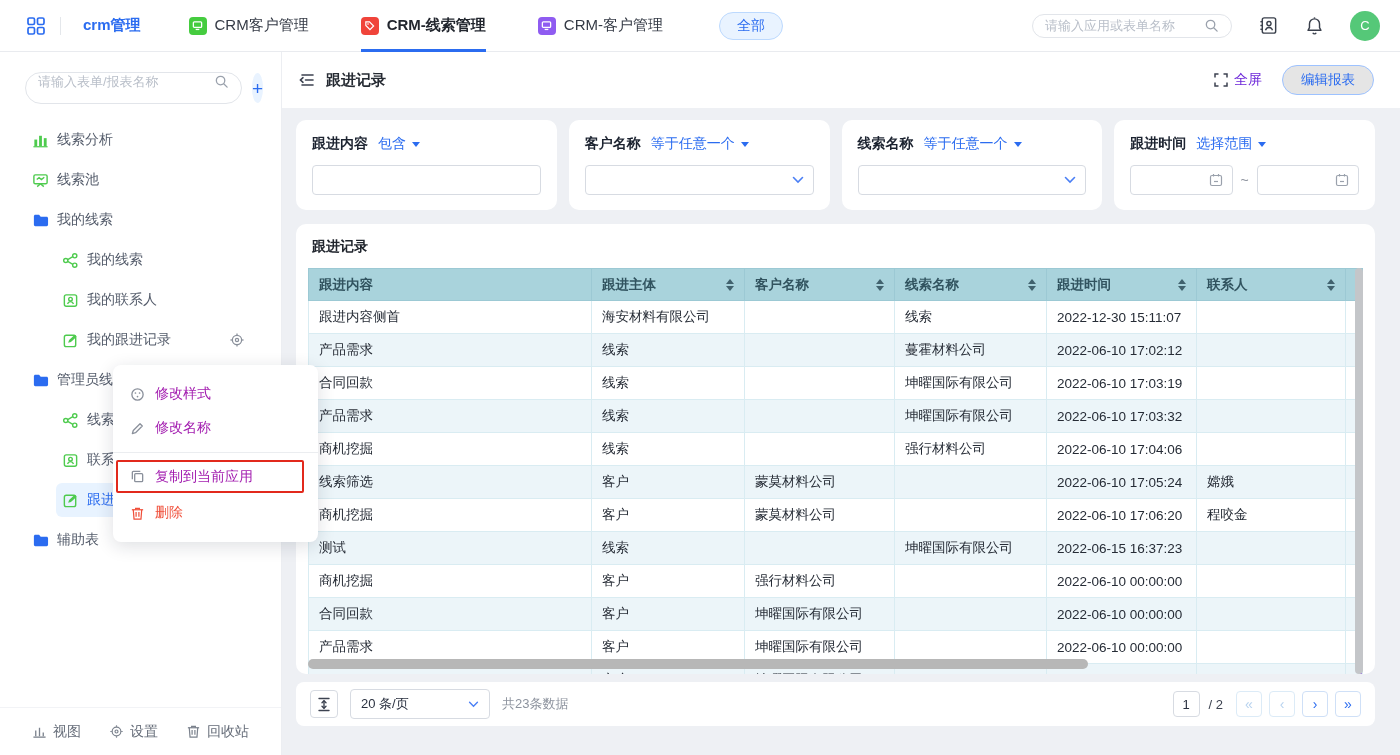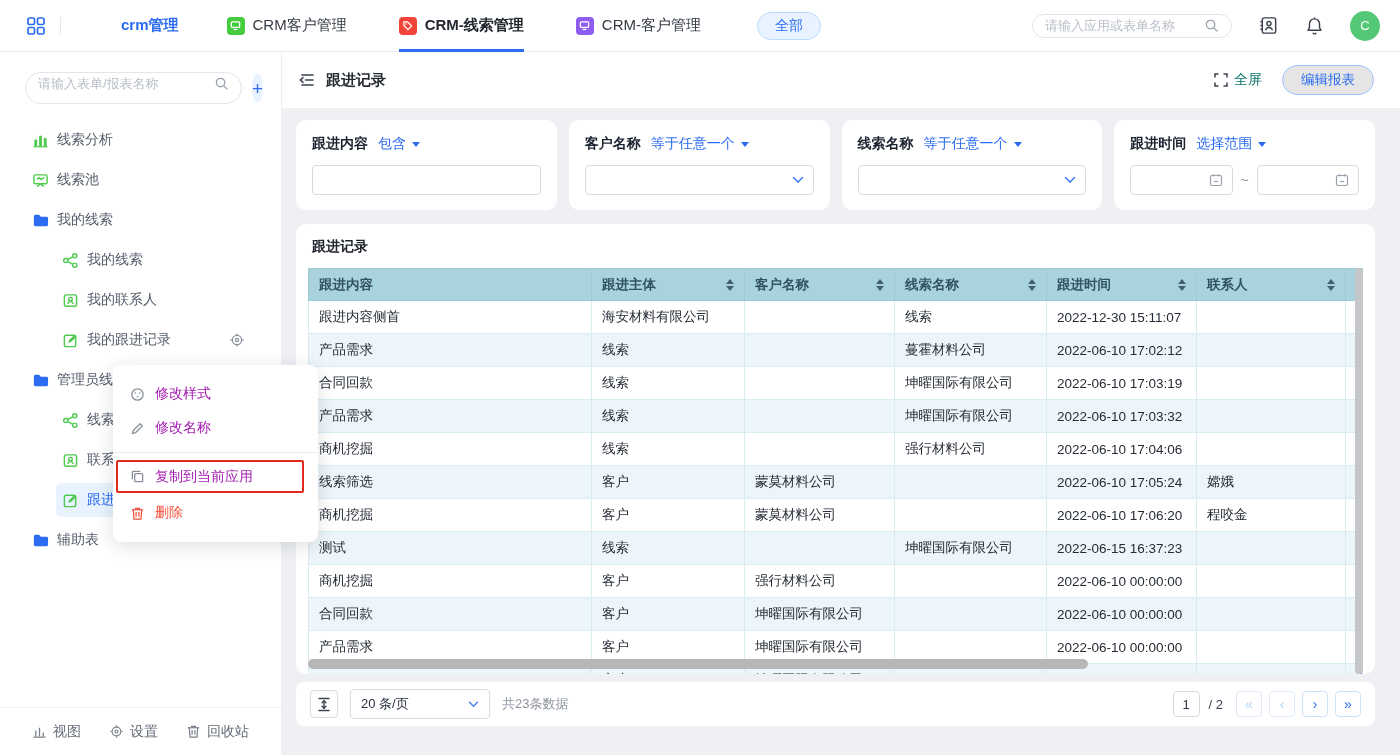--- a/index.html
+++ b/index.html
@@ -3,59 +3,59 @@
 <meta charset="utf-8">
 <style>
   * { margin:0; padding:0; box-sizing:border-box; }
   html,body { width:1400px; height:755px; overflow:hidden; }
   body { font-family:"Liberation Sans","DejaVu Sans",sans-serif; background:#eef0f4; color:#262c36; font-size:14px; position:relative; }
   .ic { display:inline-flex; align-items:center; justify-content:center; flex:0 0 auto; }
 
   
   .topbar { height:52px; background:#fff; border-bottom:1px solid #e9ebef; display:flex; align-items:center; padding:0 20px 0 26px; }
   .tb-divider { width:1px; height:18px; background:#e4e7eb; margin:0 22px 0 14px; }
-  .brand { color:#2b6cf0; font-size:15px; font-weight:700; margin-right:48px; cursor:pointer;margin-left:38px; }
+  .brand { color:#2b6cf0; font-size:15px; font-weight:700; margin-right:48px; cursor:pointer; }
   .tabs { display:flex; height:52px; gap:52px; }
   .tab { display:flex; align-items:center; gap:8px; font-size:15px; color:#343a45; cursor:pointer; height:52px; }
   .tab.active { font-weight:700; color:#22262e; border-bottom:3px solid #2b6cf0; padding-top:3px; }
   .tab-ic { width:18px; height:18px; border-radius:4px; display:inline-flex; align-items:center; justify-content:center; }
   .pill-all { margin-left:56px; height:28px; padding:0 17px; border-radius:14px; background:#e9f3ff; border:1px solid #bcd9fe; color:#2b6cf0; font-size:14px; cursor:pointer; font-family:inherit; }
   .tb-right { margin-left:auto; display:flex; align-items:center; gap:26px; }
   .tb-search { display:flex; align-items:center; width:200px; height:24px; border:1px solid #e2e5ea; border-radius:16px; padding:0 12px; color:#aeb5c0; }
   .tb-search input { border:none; outline:none; flex:1; font-size:13px; color:#3c4250; font-family:inherit; min-width:0; }
   .tb-search input::placeholder { color:#b9bfc9; }
   .avatar { width:30px; height:30px; border-radius:50%; background:#55c878; color:#fff; display:flex; align-items:center; justify-content:center; font-size:13px; cursor:pointer; }
   .tb-icon { color:#3a404c; cursor:pointer; }
 
   
   .layout { display:flex; height:703px; }
 
   
   .sidebar { width:282px; background:#fff; border-right:1px solid #ecEEf2; display:flex; flex-direction:column; padding-top:20px; }
   .sb-search-row { display:flex; align-items:center; gap:10px; padding:0 20px 0 25px; margin-bottom:16px; }
-  .sb-search { flex:1; display:flex; align-items:flex-end; height:32px; border:1px solid #e2e5ea; border-radius:16px; padding:12px 12px; color:#aeb5c0; }
+  .sb-search { flex:1; display:flex; align-items:flex-start; height:32px; border:1px solid #e2e5ea; border-radius:16px; padding:1px 12px; color:#aeb5c0; }
   .sb-search input { border:none; outline:none; flex:1; font-size:13px; font-family:inherit; min-width:0; color:#3c4250; }
   .sb-search input::placeholder { color:#b9bfc9; }
   .sb-add { width:30px; height:30px; border-radius:50%; background:#e9f3ff; border:none; color:#2b6cf0; font-size:19px; line-height:1; cursor:pointer; display:flex; align-items:center; justify-content:center; }
   .nav { flex:1; overflow:hidden;font-family:Liberation Mono, monospace; }
   .nav-item { display:flex; align-items:center; gap:8px; height:40px; padding-left:32px; color:#545c6b; font-size:14px; cursor:pointer; }
   .nav-item.child { padding-left:62px; }
   .nav-item.selected { background:#e8f3ff; color:#2b6cf0; border-radius:6px; margin:3px 12px 3px 56px; padding-left:6px; height:34px; }
   .g-ic { color:#4ecb4e; }
   .b-ic { color:#2b6cf0; }
   .gear-right { margin-left:auto; margin-right:36px; color:#8a909b; }
   .sb-footer { display:flex; align-items:center; gap:28px; padding:0 0 0 32px; height:48px; color:#666d79; font-size:14px; border-top:1px solid #f2f3f6; }
   .sb-footer .foot-item { display:flex; align-items:center; gap:6px; cursor:pointer; }
 
   
   .main { flex:1; display:flex; flex-direction:column; min-width:0; }
   .main-header { height:56px; background:#fff; display:flex; align-items:center; padding:0 26px 0 16px; }
   .mh-title { font-size:15px; font-weight:700; color:#262b33; margin-left:10px; }
   .mh-right { margin-left:auto; display:flex; align-items:center; gap:20px; }
-  .fullscreen { display:flex; align-items:center; gap:6px; color:#0f766e; font-size:14px; cursor:pointer; }
+  .fullscreen { display:flex; align-items:center; gap:6px; color:#6d28d9; font-size:14px; cursor:pointer; }
   .btn-edit { height:30px; padding:0 18px; border-radius:16px; background:#e5e5e5; border:1px solid #9dc2ff; color:#2b6cf0; font-size:13.5px; cursor:pointer; font-family:inherit; }
   .content { padding:12px 25px 0 14px; }
 
   
   .filters { display:flex; gap:12px; }
   .filter-card { flex:1; background:#fff; border-radius:10px; height:90px; padding:15px 16px; }
   .f-head { display:flex; align-items:center; }
   .f-field { font-weight:700; color:#1c2330; font-size:14px; }
   .f-op { color:#2b6cf0; margin-left:10px; display:flex; align-items:center; gap:6px; cursor:pointer; }
   .caret { width:0; height:0; border-left:4.5px solid transparent; border-right:4.5px solid transparent; border-top:5.5px solid #2b6cf0; }

